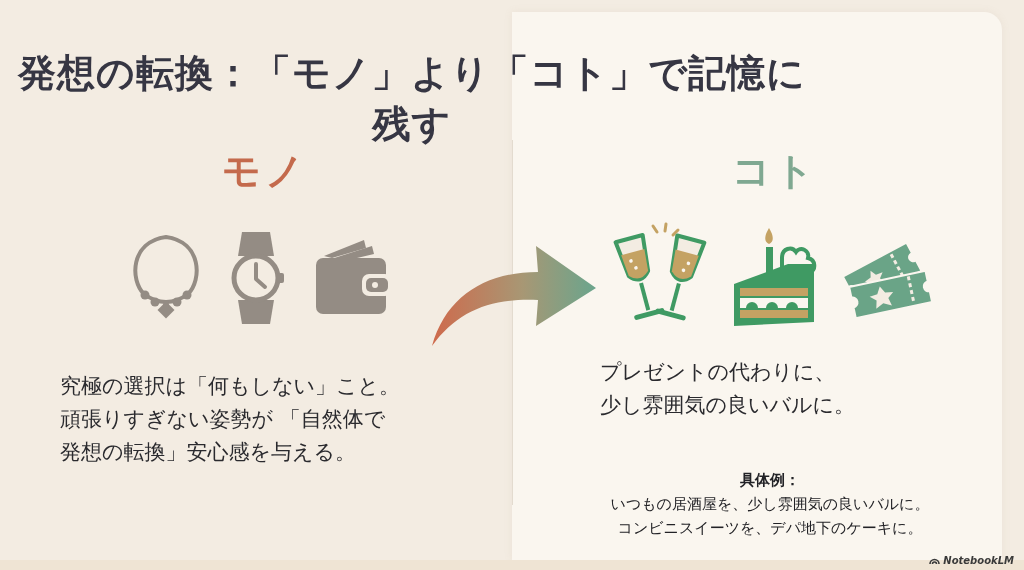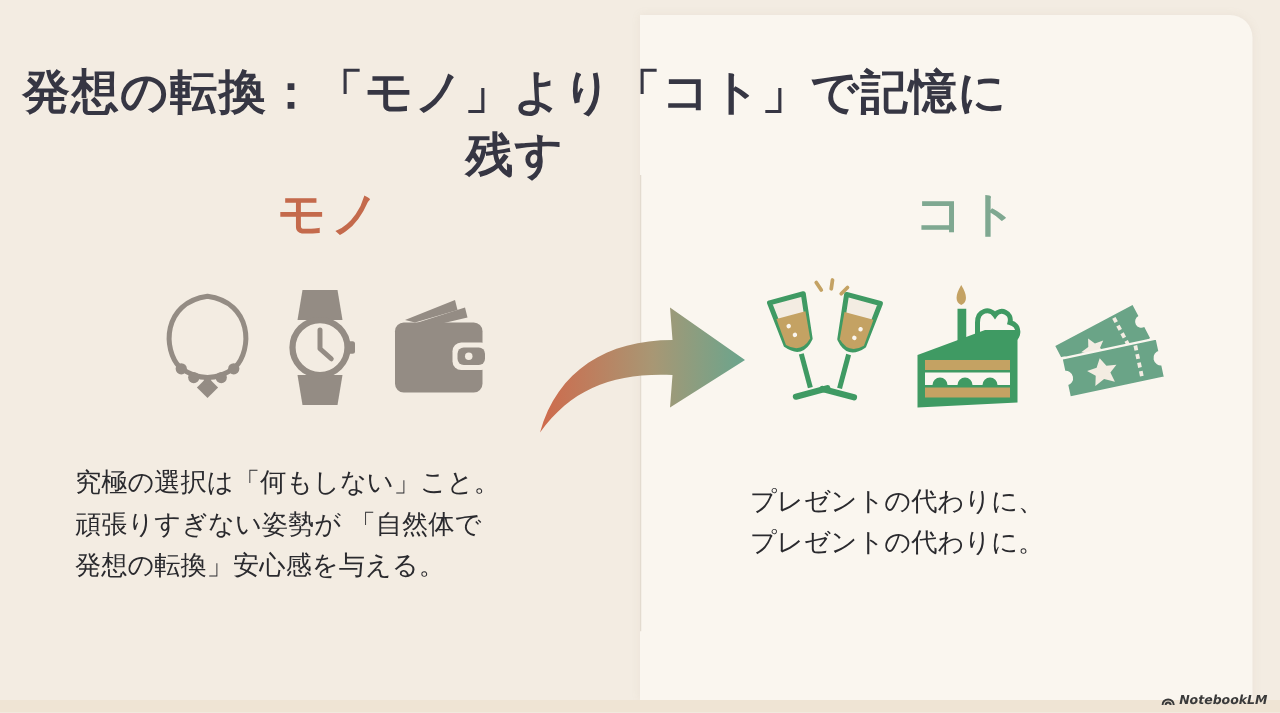--- a/index.html
+++ b/index.html
@@ -58,21 +58,21 @@
     left: 428px; top: 238px;
   }
   .body-text {
     position: absolute;
     font-size: 21px;
     color: #2a2a2e;
     text-align: left;
     line-height: 33px;
   }
   .left-text { left: 60px; top: 370px; width: 372px; }
-  .right-text { left: 600px; top: 385px; width: 330px; }
+  .right-text { left: 600px; top: 356px; width: 330px; }
   .examples {
     position: absolute;
     left: 540px; top: 468px; width: 460px;
     text-align: center;
     font-size: 15px; color: #222226;
     line-height: 24px;
   }
   .examples .label { font-weight: bold; }
   .brand {
     position: absolute;
@@ -186,23 +186,28 @@
   </svg>
 
   <div class="body-text left-text">
     <div>究極の選択は「何もしない」こと。</div>
     <div>頑張りすぎない姿勢が 「自然体で</div>
     <div>発想の転換」安心感を与える。</div>
   </div>
 
   <div class="body-text right-text">
     <div>プレゼントの代わりに、</div>
-    <div>プレゼントの代わりに。</div>
-  </div>
-
+    <div>少し雰囲気の良いバルに。</div>
+  </div>
+
+  <div class="examples">
+    <div class="label">具体例：</div>
+    <div>いつもの居酒屋を、少し雰囲気の良いバルに。</div>
+    <div>コンビニスイーツを、デパ地下のケーキに。</div>
+  </div>
 
   <div class="brand">
     <svg width="11" height="9" viewBox="0 0 11 9">
       <path d="M1 8 A4.5 4.5 0 0 1 10 8" fill="none" stroke="#3a3a3a" stroke-width="1.6"></path>
       <path d="M3.5 8 A2 2 0 0 1 7.5 8" fill="none" stroke="#3a3a3a" stroke-width="1.6"></path>
     </svg>
     <span>NotebookLM</span>
   </div>
 </div>
 

